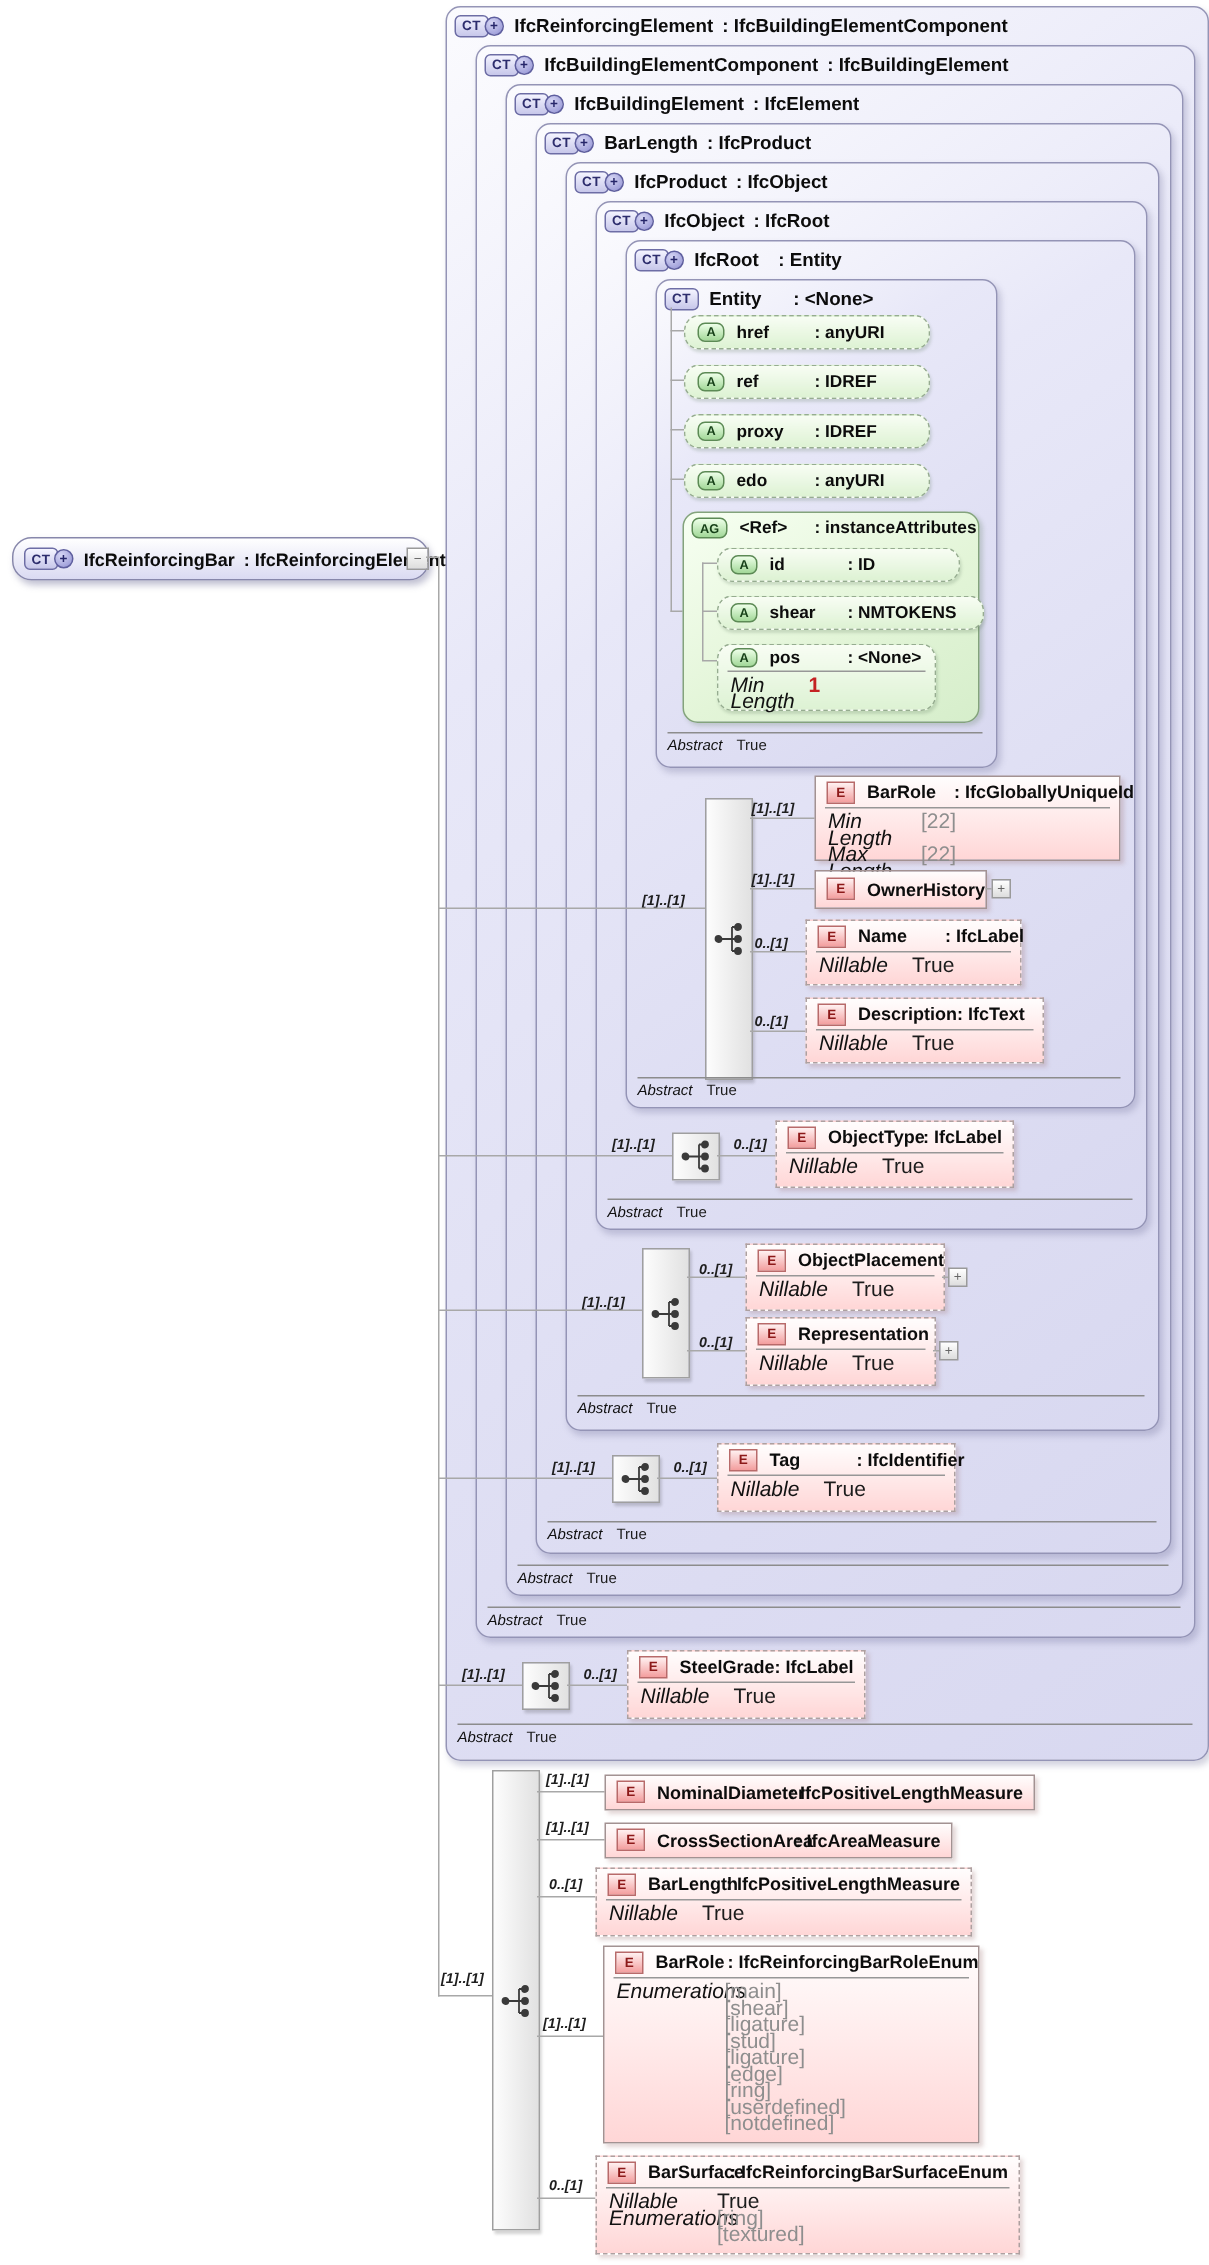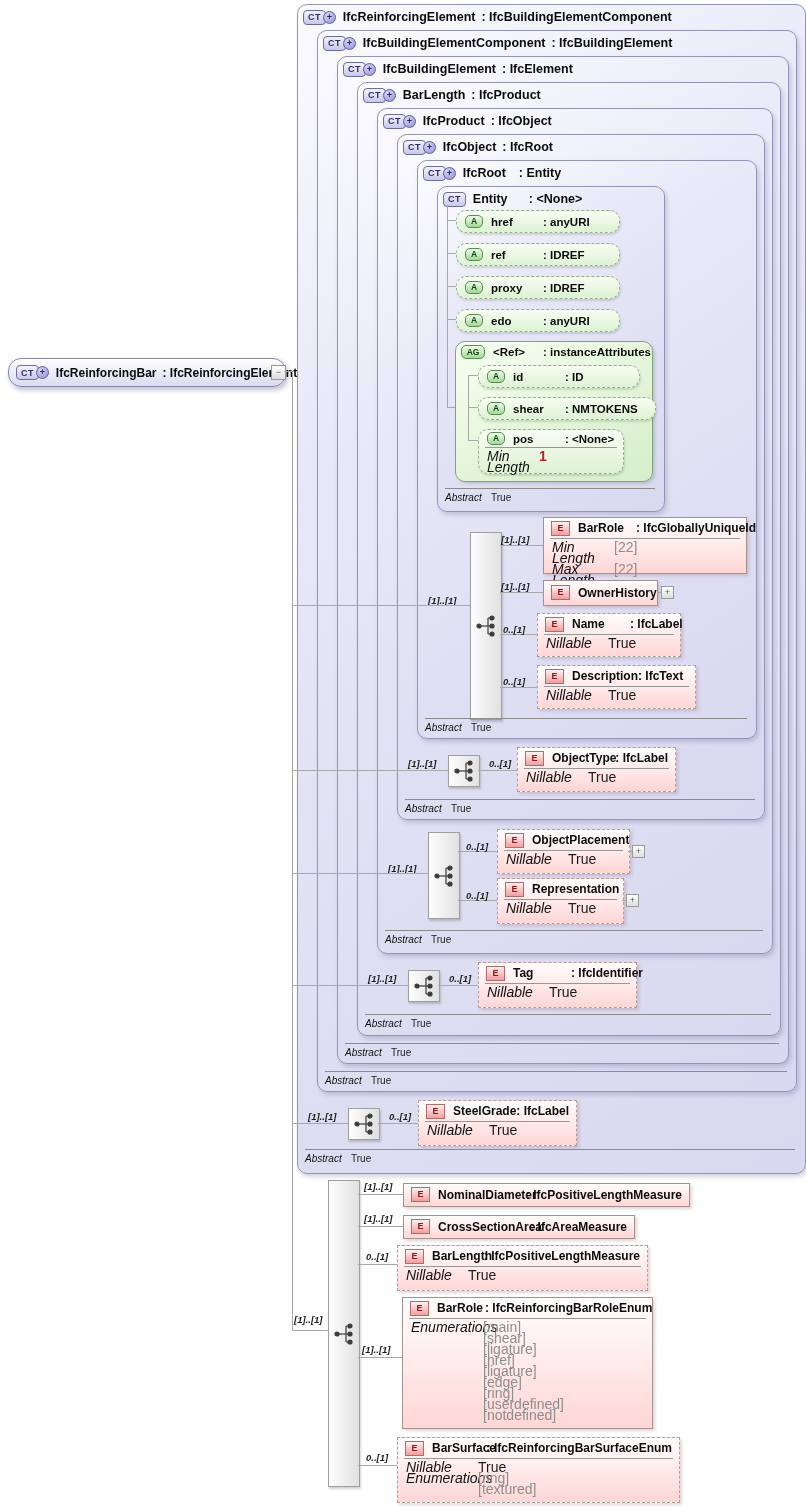--- a/index.html
+++ b/index.html
@@ -526,21 +526,21 @@
       <span class="en" style="min-width:48px">BarRole</span>
       <span class="et">: IfcReinforcingBarRoleEnum</span>
     </div>
     <div class="isep"></div>
     <div class="fct">
       <span class="fl" style="width:72px">Enumerations</span>
       <span class="fcol">
         <span>[main]</span>
         <span>[shear]</span>
         <span>[ligature]</span>
-        <span>[href]</span>
+        <span>[stud]</span>
         <span>[ligature]</span>
         <span>[edge]</span>
         <span>[ring]</span>
         <span>[userdefined]</span>
         <span>[notdefined]</span>
       </span>
     </div>
   </div>
   <div class="ebox opt" style="left:397px;top:1437px;width:281px;height:64px">
     <div class="erow">

